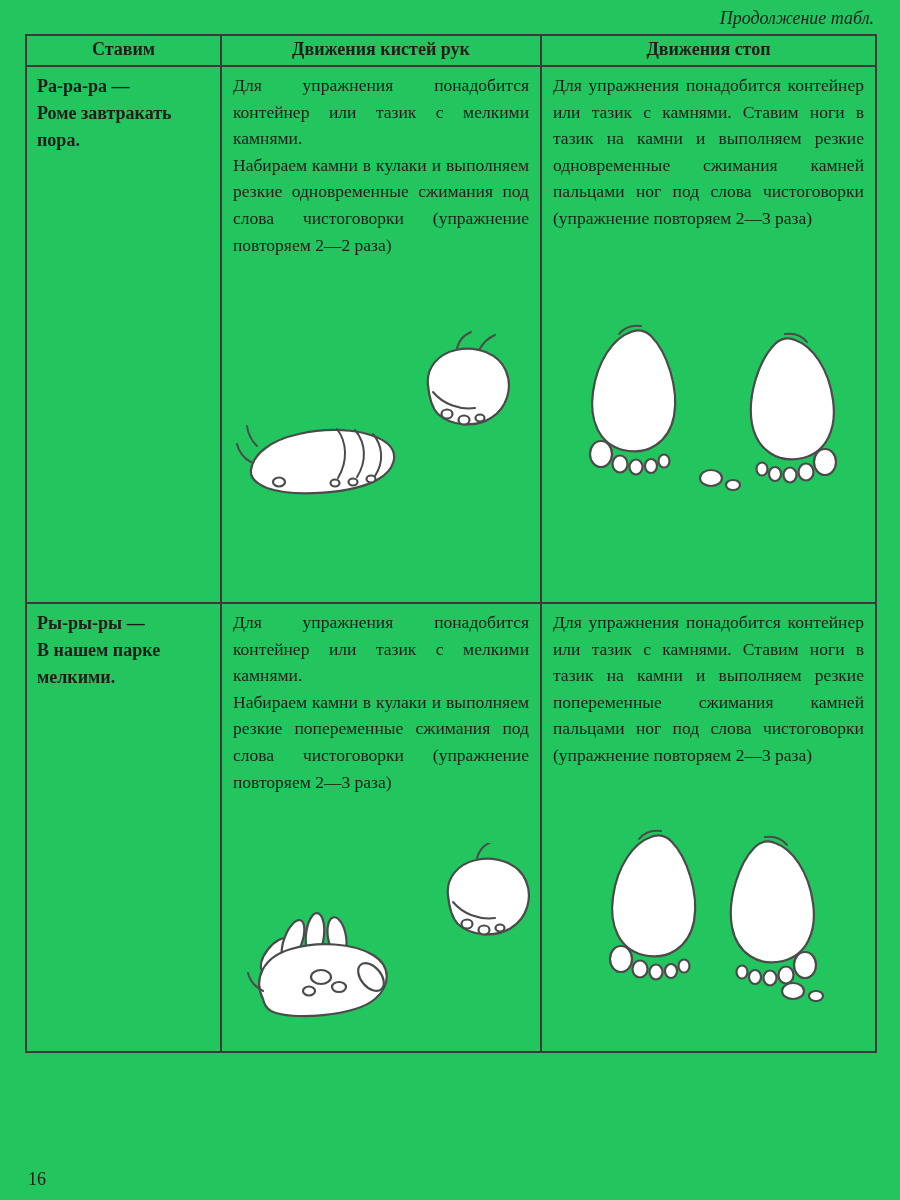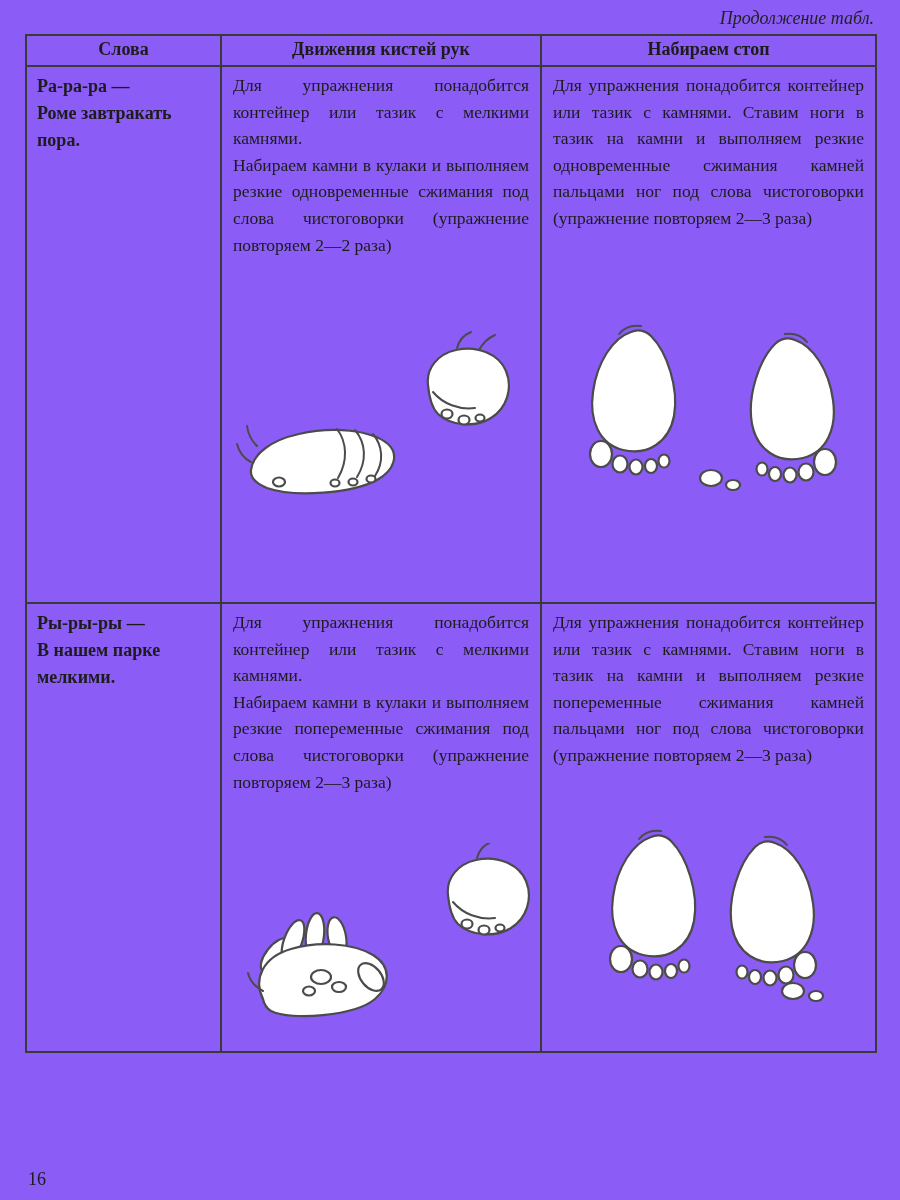--- a/index.html
+++ b/index.html
@@ -6,21 +6,21 @@
     margin: 0;
     padding: 0;
     background: #ffffff;
     font-family: "Liberation Serif", serif;
     color: #1c1c1c;
   }
   .page {
     position: relative;
     width: 900px;
     height: 1200px;
-    background: #8b5cf6;
+    background: #22c55e;
     overflow: hidden;
   }
   .continuation-note {
     position: absolute;
     top: 8px;
     right: 26px;
     font-style: italic;
     font-size: 18px;
     color: #222;
   }
@@ -109,23 +109,23 @@
   <div class="continuation-note">Продолжение табл.</div>
 
   <table class="exercise-table">
     <colgroup>
       <col class="c-words">
         <col class="c-hands">
         <col class="c-feet">
     </colgroup>
     <thead>
       <tr>
-        <th>Слова</th>
+        <th>Ставим</th>
         <th>Движения кистей рук</th>
-        <th>Набираем стоп</th>
+        <th>Движения стоп</th>
       </tr>
     </thead>
     <tbody>
 
       <tr class="row-1">
         <td class="words-cell">
           <div class="words-line line-1">Ра-ра-ра —</div>
           <div class="words-line line-2">Роме завтракать</div>
           <div class="words-line line-3">пора.</div>
         </td>

